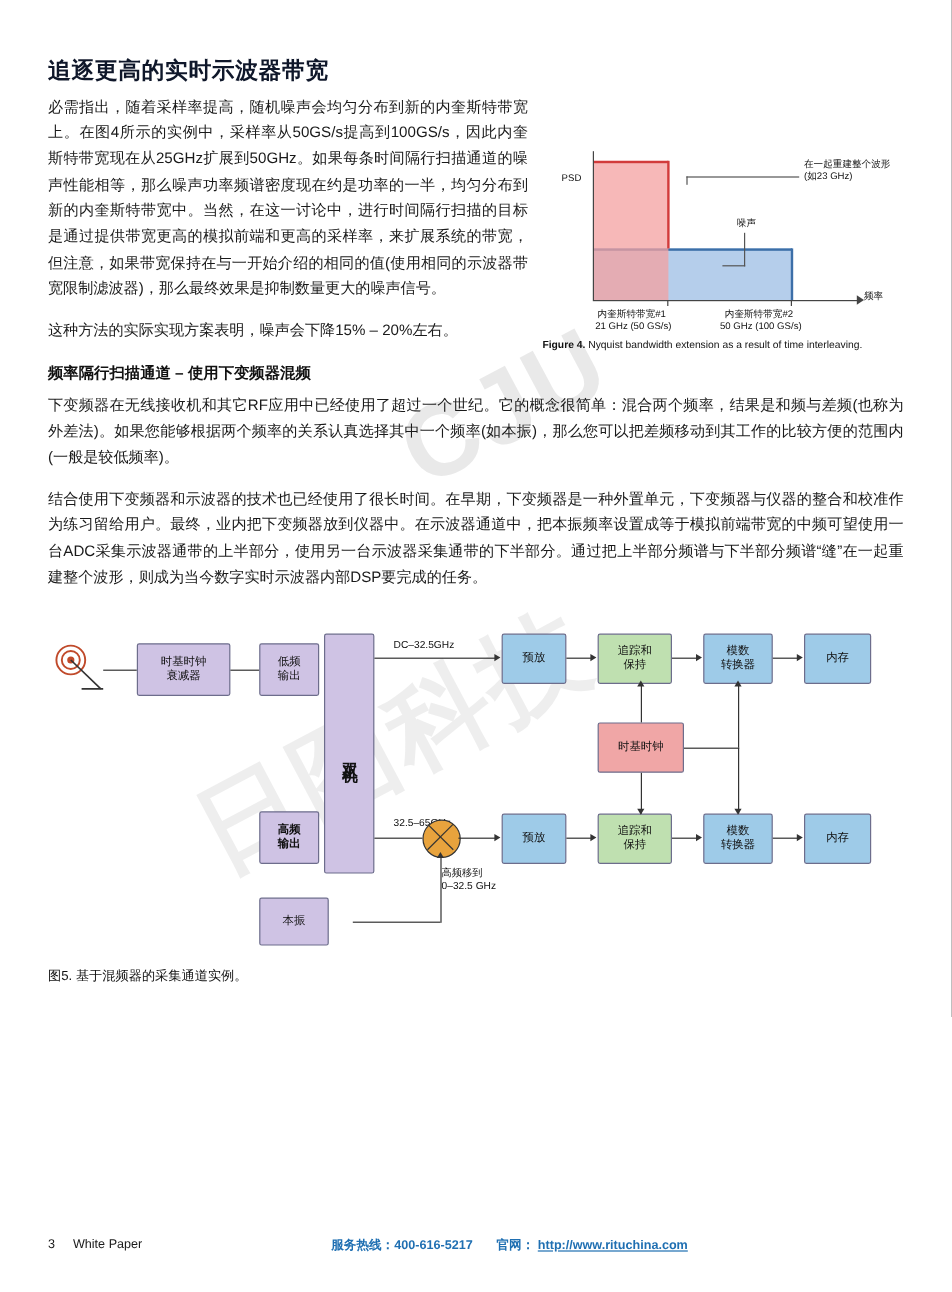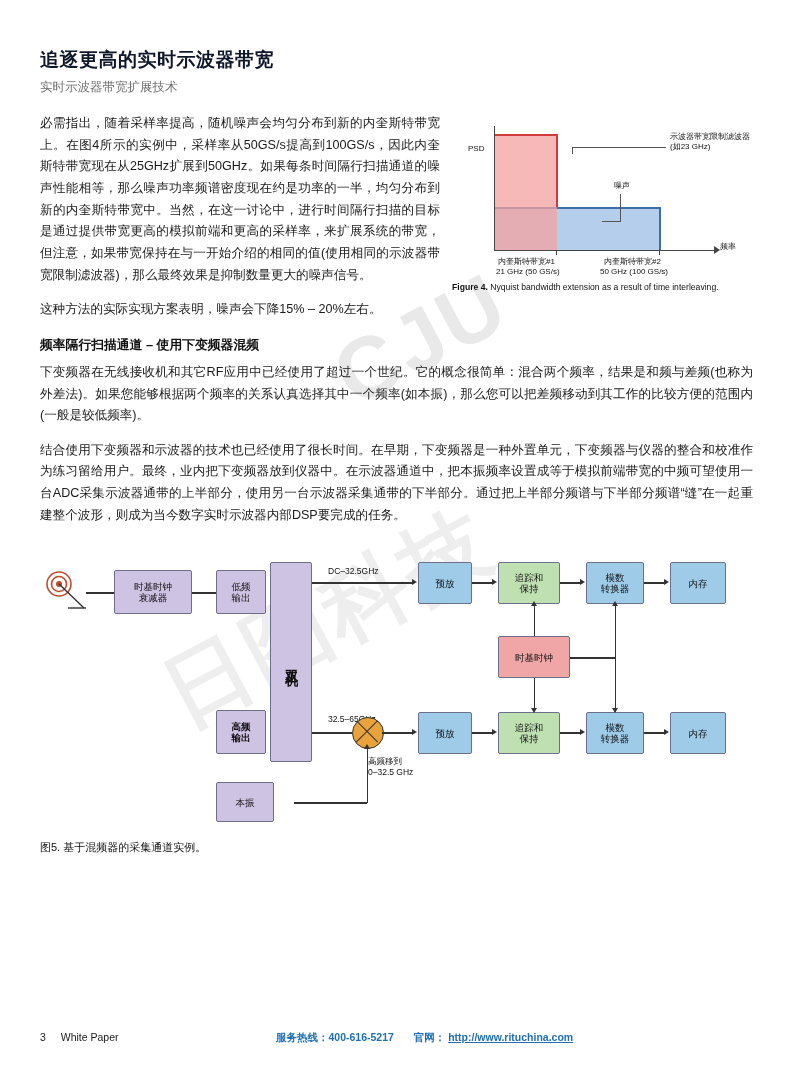--- a/index.html
+++ b/index.html
@@ -310,21 +310,20 @@
 <body>
 
 <div class="page">
 
   <div class="watermark wm1">CJU</div>
   <div class="watermark wm2">日图科技</div>
 
   <div class="content">
 
     <h1 class="doc-title">追逐更高的实时示波器带宽</h1>
-    <div class="doc-subtitle">实时示波器带宽扩展技术</div>
 
     <div class="left-col">
       <p class="body-text">必需指出，随着采样率提高，随机噪声会均匀分布到新的内奎斯特带宽上。在图4所示的实例中，采样率从50GS/s提高到100GS/s，因此内奎斯特带宽现在从25GHz扩展到50GHz。如果每条时间隔行扫描通道的噪声性能相等，那么噪声功率频谱密度现在约是功率的一半，均匀分布到新的内奎斯特带宽中。当然，在这一讨论中，进行时间隔行扫描的目标是通过提供带宽更高的模拟前端和更高的采样率，来扩展系统的带宽，但注意，如果带宽保持在与一开始介绍的相同的值(使用相同的示波器带宽限制滤波器)，那么最终效果是抑制数量更大的噪声信号。</p>
     </div>
 
     <p class="body-text">这种方法的实际实现方案表明，噪声会下降15% – 20%左右。</p>
 
     <div class="section-head">频率隔行扫描通道 – 使用下变频器混频</div>
 
     <p class="body-text">下变频器在无线接收机和其它RF应用中已经使用了超过一个世纪。它的概念很简单：混合两个频率，结果是和频与差频(也称为外差法)。如果您能够根据两个频率的关系认真选择其中一个频率(如本振)，那么您可以把差频移动到其工作的比较方便的范围内(一般是较低频率)。</p>
@@ -445,21 +444,21 @@
       <div class="fig4-axis-v"></div>
       <div class="fig4-axis-h"></div>
       <div class="fig4-arrow-h"></div>
 
       <div class="fig4-tick" style="left:104px;"></div>
       <div class="fig4-tick" style="left:207px;"></div>
 
       <div class="fig4-lbl" style="left:16px; top:24px;">PSD</div>
       <div class="fig4-lbl" style="left:268px; top:121px;">频率</div>
 
-      <div class="fig4-lbl" style="left:218px; top:12px; width:82px; line-height:1.3;">示波器带宽限制滤波器(如23 GHz)</div>
+      <div class="fig4-lbl" style="left:218px; top:12px; width:82px; line-height:1.3;">在一起重建整个波形(如23 GHz)</div>
       <div class="fig4-lead" style="left:120px; top:27px; width:94px; height:1px;"></div>
       <div class="fig4-lead" style="left:120px; top:27px; width:1px; height:7px;"></div>
 
       <div class="fig4-lbl" style="left:162px; top:60px;">噪声</div>
       <div class="fig4-lead" style="left:168px; top:74px; width:1px; height:28px;"></div>
       <div class="fig4-lead" style="left:150px; top:101px; width:19px; height:1px;"></div>
 
       <div class="fig4-lbl" style="left:46px; top:136px;">内奎斯特带宽#1</div>
       <div class="fig4-lbl" style="left:44px; top:147px;">21 GHz (50 GS/s)</div>
       <div class="fig4-lbl" style="left:152px; top:136px;text-align:center;">内奎斯特带宽#2</div>

